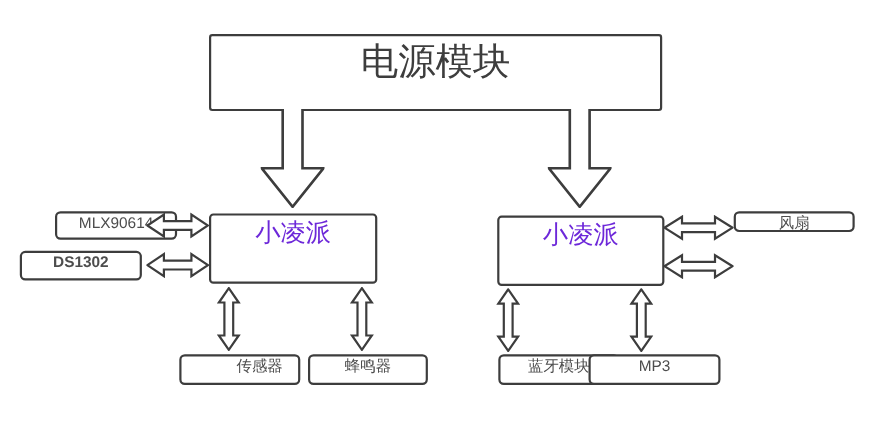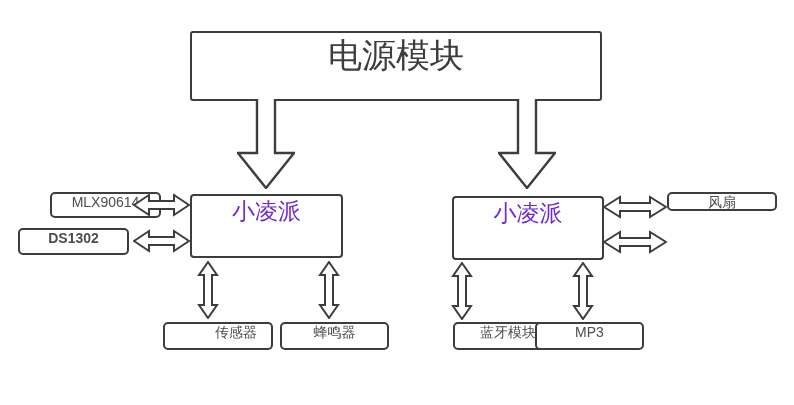--- a/index.html
+++ b/index.html
@@ -91,21 +91,21 @@
 
   <div class="box small" style="left:163px; top:322px; width:110px; height:28px;padding-left:36px;">
     <span>传感器</span>
   </div>
   <div class="box small" style="left:280px; top:322px; width:109px; height:28px;">
     <span>蜂鸣器</span>
   </div>
   <div class="box small" style="left:418px; top:322px; width:110px; height:28px;margin-left:35px;">
     <span>蓝牙模块</span>
   </div>
-  <div class="box small" style="left:535px; top:322px; width:109px; height:28px;">
+  <div class="box small" style="left:535px; top:322px; width:120px; height:28px;">
     <span>MP3</span>
   </div>
 
   <svg class="arrow" style="left:133px; top:193px;" width="57" height="24" viewBox="0 0 57 24">
     <path d="M1,12 L16,2 L16,8 L41,8 L41,2 L56,12 L41,22 L41,16 L16,16 L16,22 Z"></path>
   </svg>
   <svg class="arrow" style="left:133px; top:229px;" width="57" height="24" viewBox="0 0 57 24">
     <path d="M1,12 L16,2 L16,8 L41,8 L41,2 L56,12 L41,22 L41,16 L16,16 L16,22 Z"></path>
   </svg>
 

